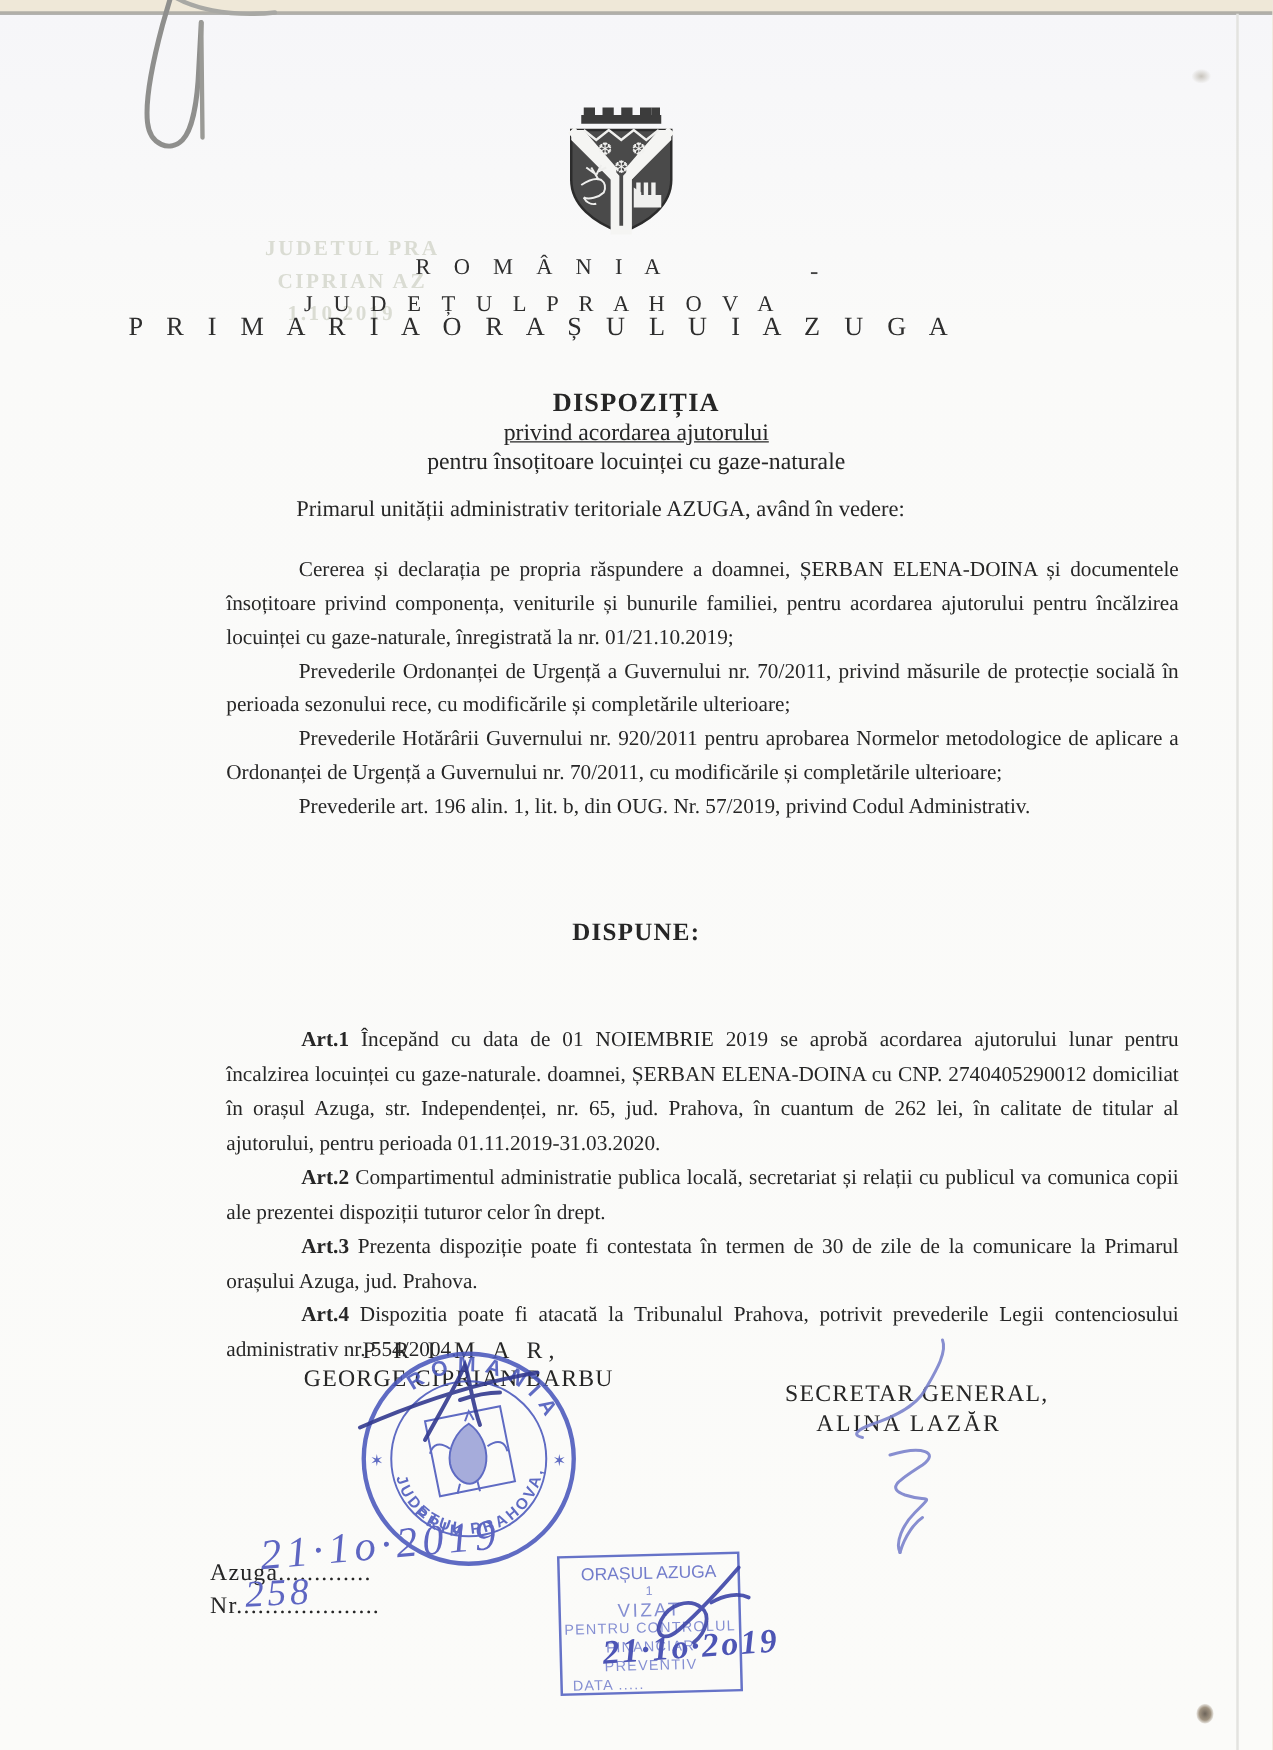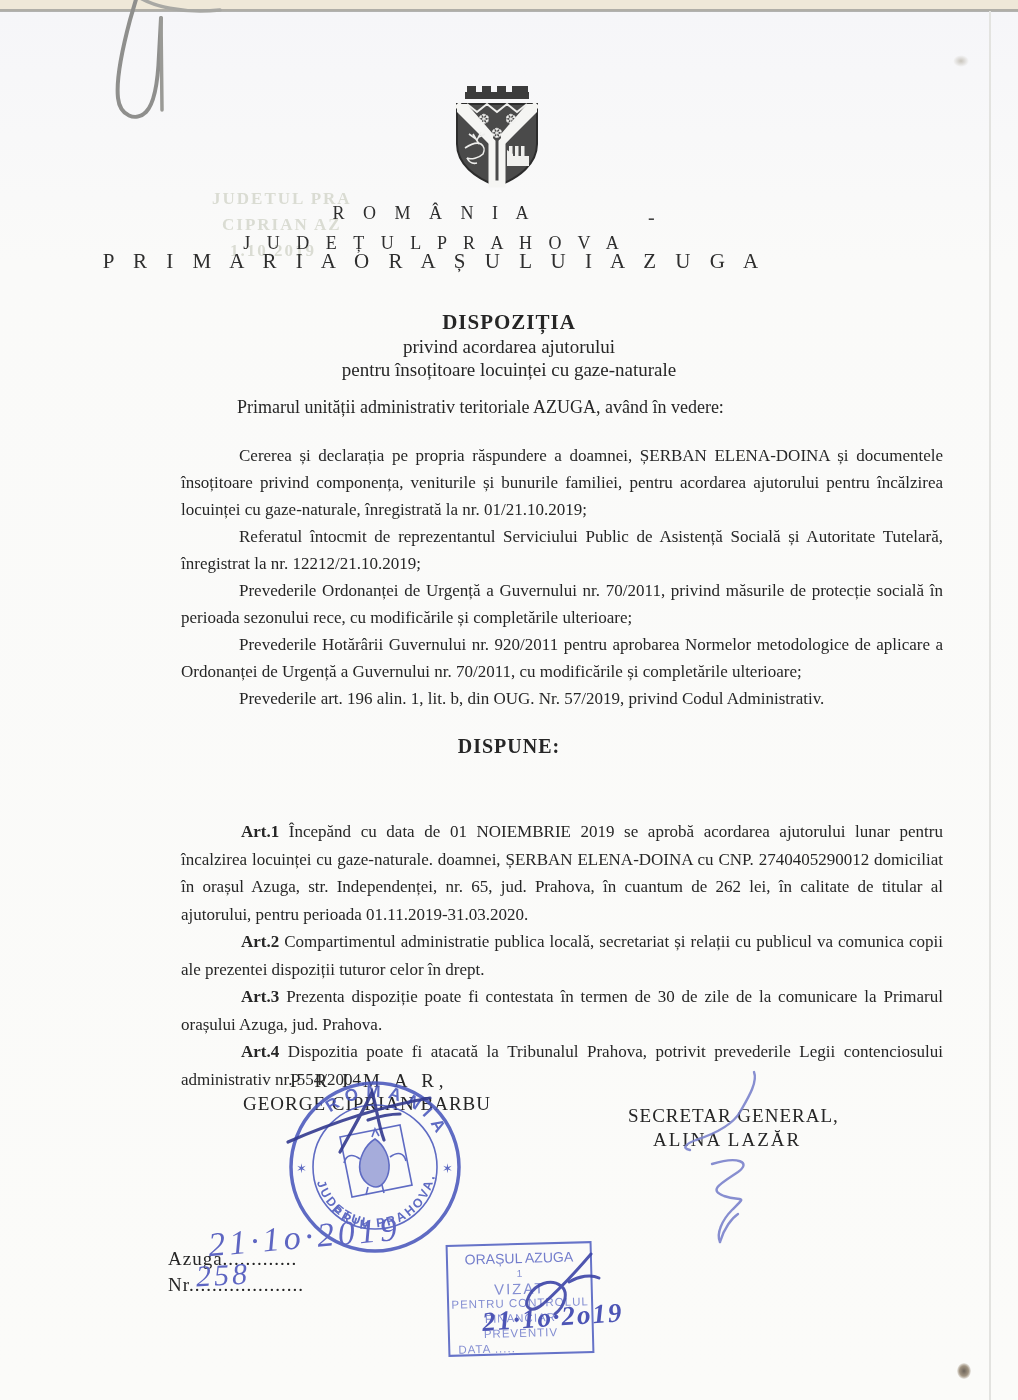--- a/index.html
+++ b/index.html
@@ -30,21 +30,21 @@
   .hdr-institution{top:249px;font-size:21px;letter-spacing:7px;}
   .hdr-dash{top:206px;left:648px;font-size:20px;color:#444;}
 
   .ghost{
     color:#dadcd3;font-weight:bold;letter-spacing:2px;
     filter:blur(.4px);line-height:26px;font-size:17px;
   }
 
   
   .title-main{top:310px;width:1018px;text-align:center;font-weight:bold;font-size:21px;letter-spacing:1px;}
-  .title-sub1{top:336px;width:1018px;text-align:center;font-size:19px;}
+  .title-sub1{top:336px;width:1018px;text-align:center;font-size:19px;text-decoration:underline;}
   .title-sub2{top:359px;width:1018px;text-align:center;font-size:19px;}
 
   .intro{top:397px;left:237px;width:720px;font-size:18px;}
 
   .bodytext{left:165px;width:762px;font-size:17px;line-height:27px;text-align:justify;margin-left:16px;}
   .bodytext p{margin:0;text-indent:58px;}
   .considerations{top:442px;}
 
   .dispune{top:735px;width:1018px;text-align:center;font-weight:bold;font-size:20px;letter-spacing:1px;}
 
@@ -156,21 +156,20 @@
 <div class="abs hdr-dash">-</div>
 
 <div class="abs title-main">DISPOZIȚIA</div>
 <div class="abs title-sub1">privind acordarea ajutorului</div>
 <div class="abs title-sub2">pentru însoțitoare locuinței cu gaze-naturale</div>
 
 <div class="abs intro">Primarul unității administrativ teritoriale  AZUGA, având în vedere:</div>
 
 <div class="abs bodytext considerations">
   <p>Cererea și declarația pe propria răspundere a  doamnei,  ȘERBAN ELENA-DOINA și documentele însoțitoare privind componența, veniturile și bunurile  familiei, pentru acordarea ajutorului pentru încălzirea locuinței cu gaze-naturale, înregistrată la nr. 01/21.10.2019;</p>
-  <p>Referatul întocmit de reprezentantul Serviciului   Public de Asistență Socială și Autoritate  Tutelară, înregistrat la nr. 12212/21.10.2019;</p>
   <p>Prevederile Ordonanței de Urgență  a Guvernului nr. 70/2011, privind măsurile de protecție socială în perioada sezonului rece, cu  modificările  și completările ulterioare;</p>
   <p>Prevederile  Hotărârii  Guvernului  nr.  920/2011  pentru  aprobarea    Normelor metodologice de aplicare a Ordonanței de Urgență a Guvernului  nr. 70/2011, cu  modificările și completările ulterioare;</p>
   <p>Prevederile  art.  196  alin.  1,  lit.  b,  din    OUG.  Nr.  57/2019,  privind  Codul Administrativ.</p>
 </div>
 
 <div class="abs dispune">DISPUNE:</div>
 
 <div class="abs bodytext articles">
   <p><span class="art-label">Art.1</span><span> Începănd cu data de  01 NOIEMBRIE   2019 se aprobă acordarea ajutorului lunar pentru  încalzirea  locuinței  cu  gaze-naturale.  doamnei,  ȘERBAN  ELENA-DOINA  cu  CNP. 2740405290012  domiciliat  în  orașul  Azuga,  str.  Independenței,  nr.  65,  jud.  Prahova,  în cuantum de 262 lei,  în calitate de titular al ajutorului, pentru perioada 01.11.2019-31.03.2020.</span></p>
   <p><span class="art-label">Art.2</span><span> Compartimentul administratie publica locală, secretariat și relații cu publicul va comunica copii ale prezentei dispoziții tuturor celor în drept.</span></p>

